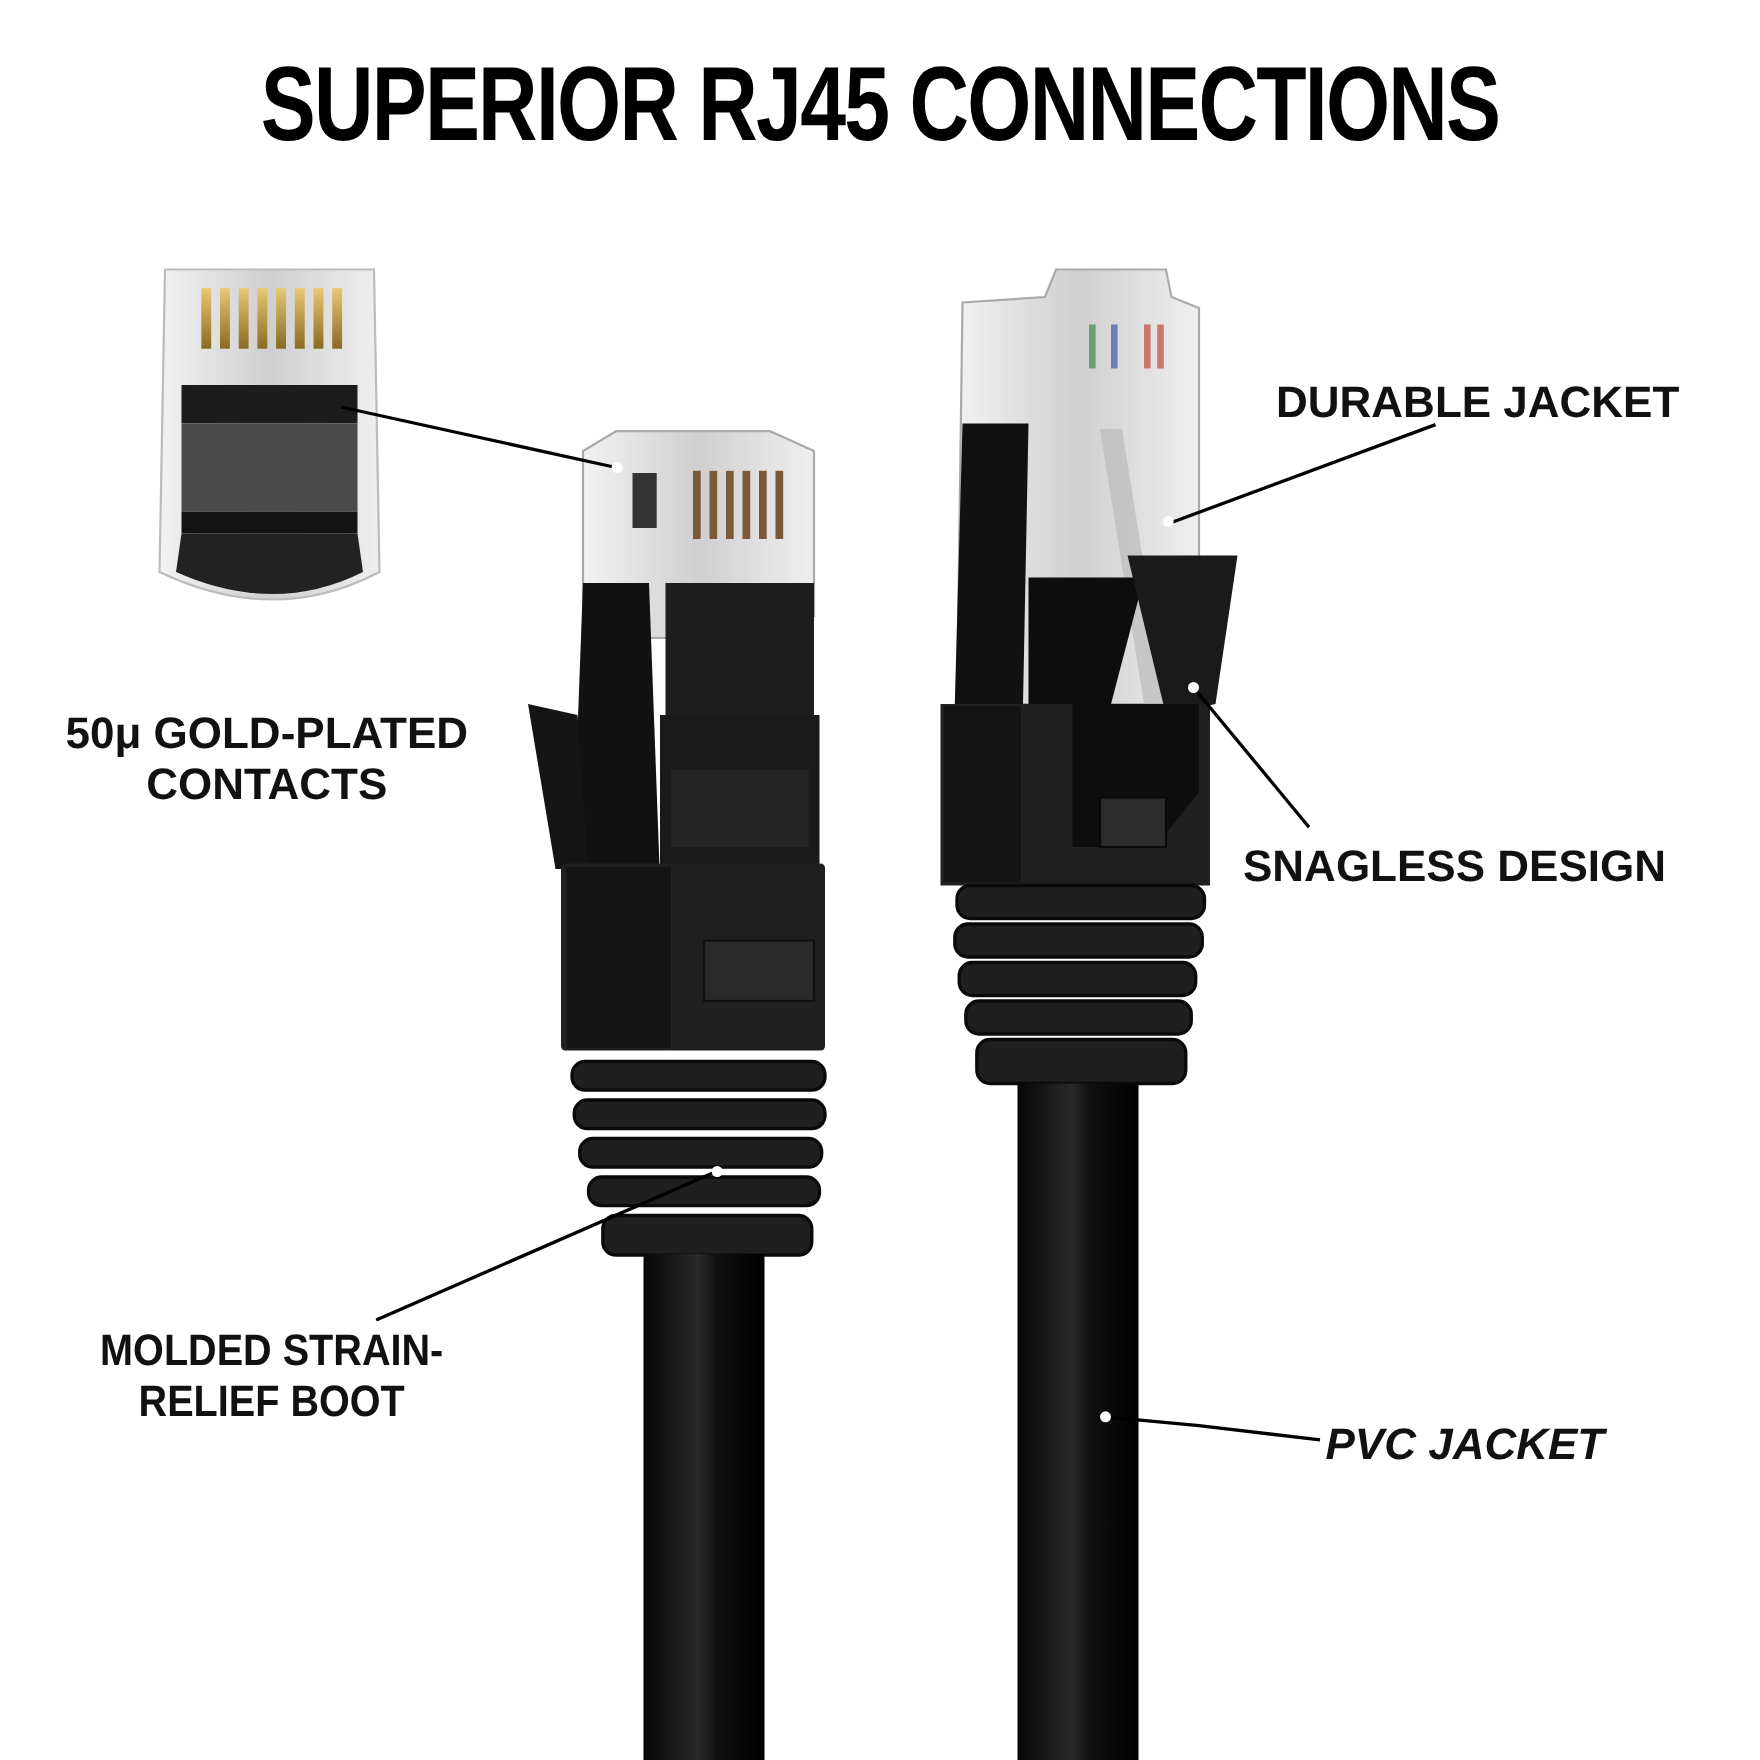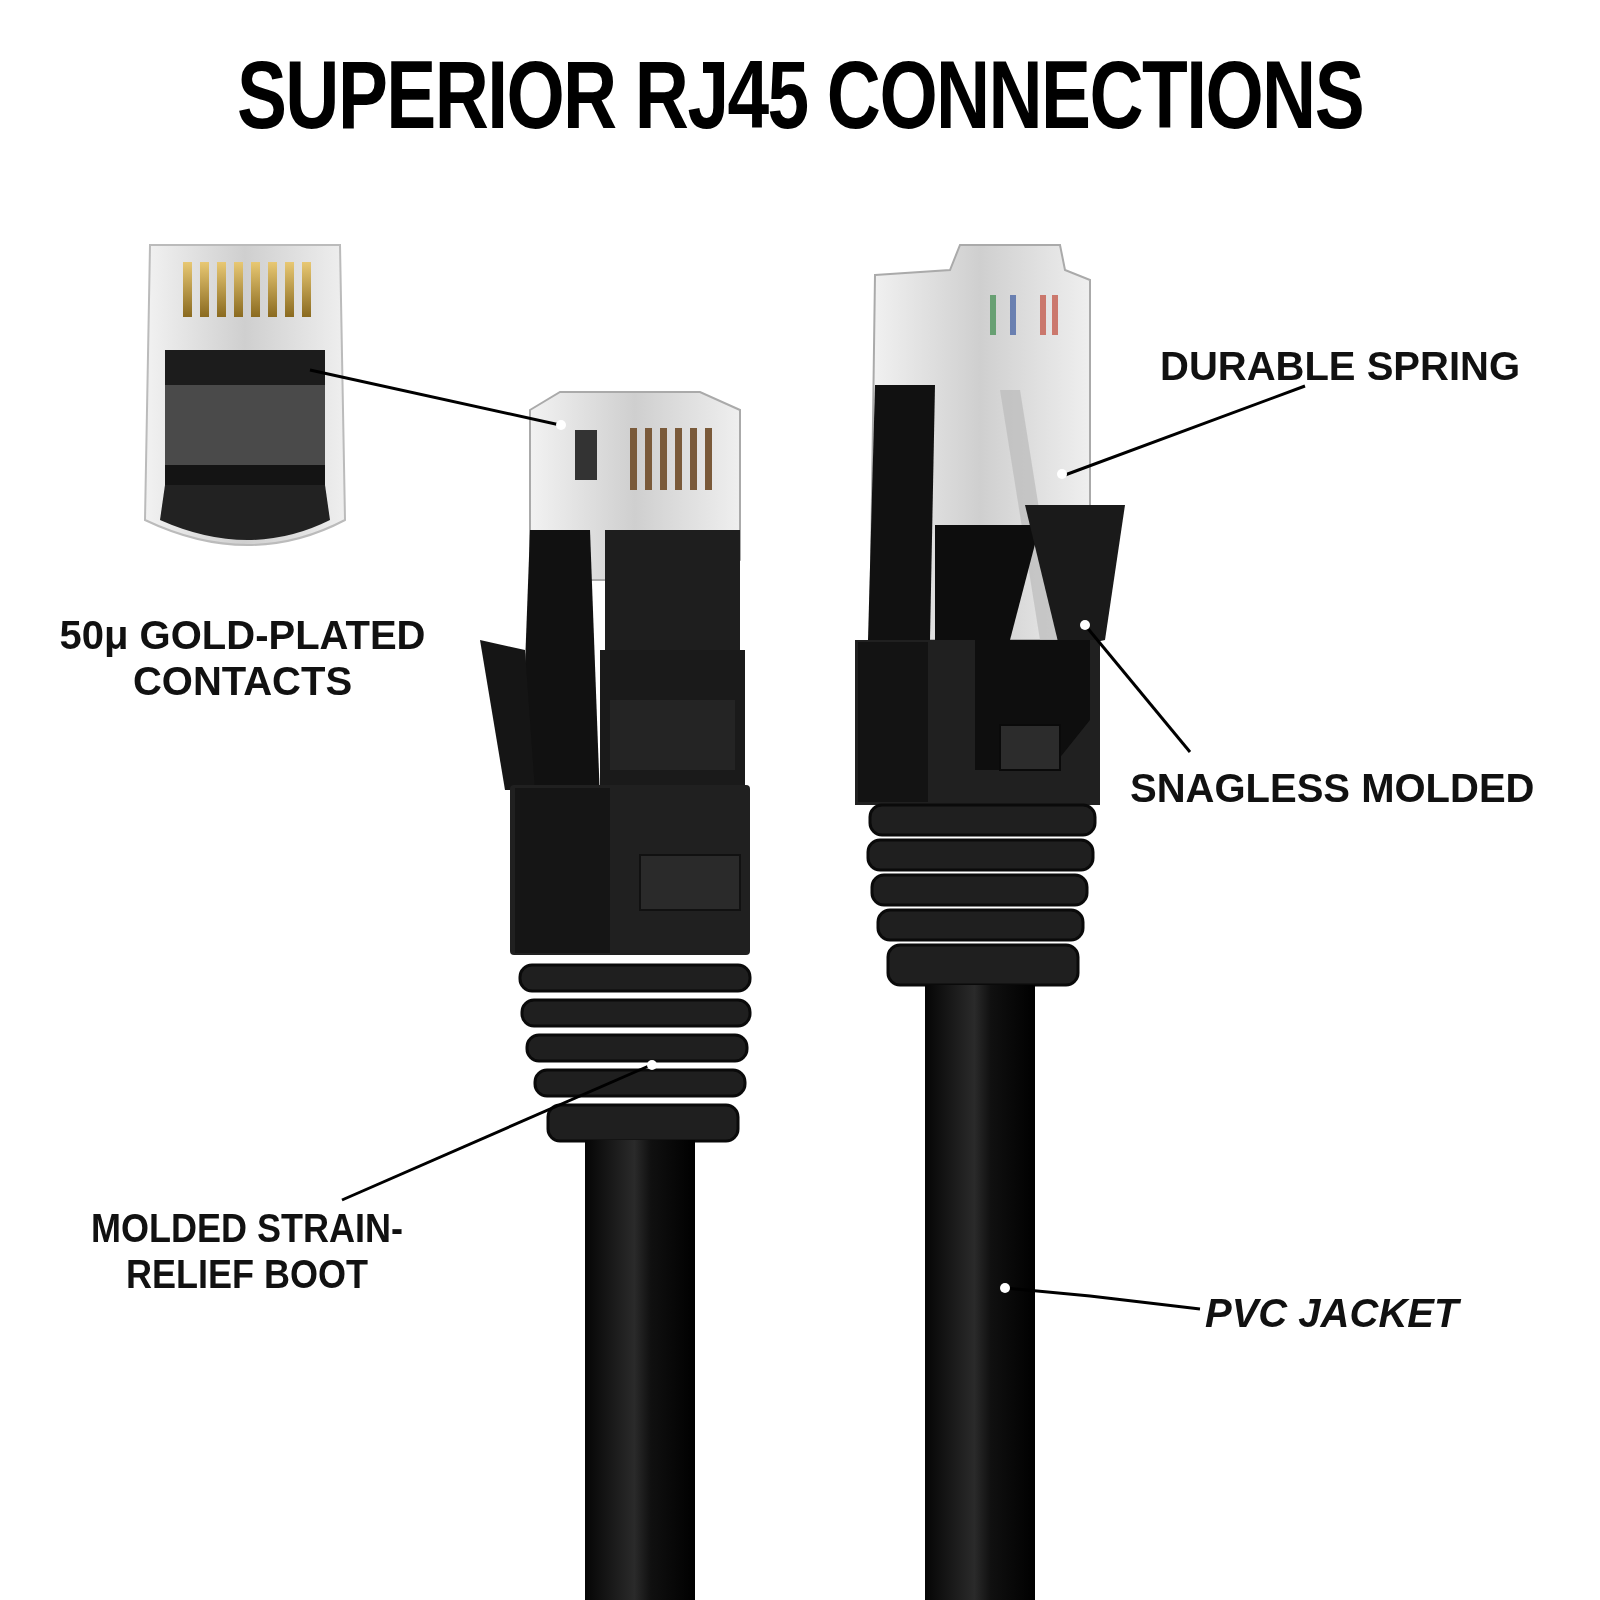--- a/index.html
+++ b/index.html
@@ -132,31 +132,31 @@
   </g>
   <g fill="#fff">
     <circle cx="561" cy="425" r="5"></circle>
     <circle cx="1062" cy="474" r="5"></circle>
     <circle cx="1085" cy="625" r="5"></circle>
     <circle cx="652" cy="1065" r="5"></circle>
     <circle cx="1005" cy="1288" r="5"></circle>
   </g>
 </svg>
 
-<div class="label center" style="left:20px; top:612px; width:445px;">
+<div class="label center" style="left:20px; top:644px; width:445px;">
   <div>50μ GOLD-PLATED</div>
   <div>CONTACTS</div>
 </div>
 
 <div class="label" style="left:1160px; top:343px;">
-  <span>DURABLE SPRING</span>
+  <span>DURABLE JACKET</span>
 </div>
 
 <div class="label" style="left:1130px; top:765px;">
-  <span>SNAGLESS MOLDED</span>
+  <span>SNAGLESS DESIGN</span>
 </div>
 
 <div class="label center condensed" style="left:40px; top:1205px; width:460px;">
   <div>MOLDED STRAIN-</div>
   <div>RELIEF BOOT</div>
 </div>
 
 <div class="label" style="left:1205px; top:1290px;font-style:italic;">
   <span>PVC JACKET</span>
 </div>

